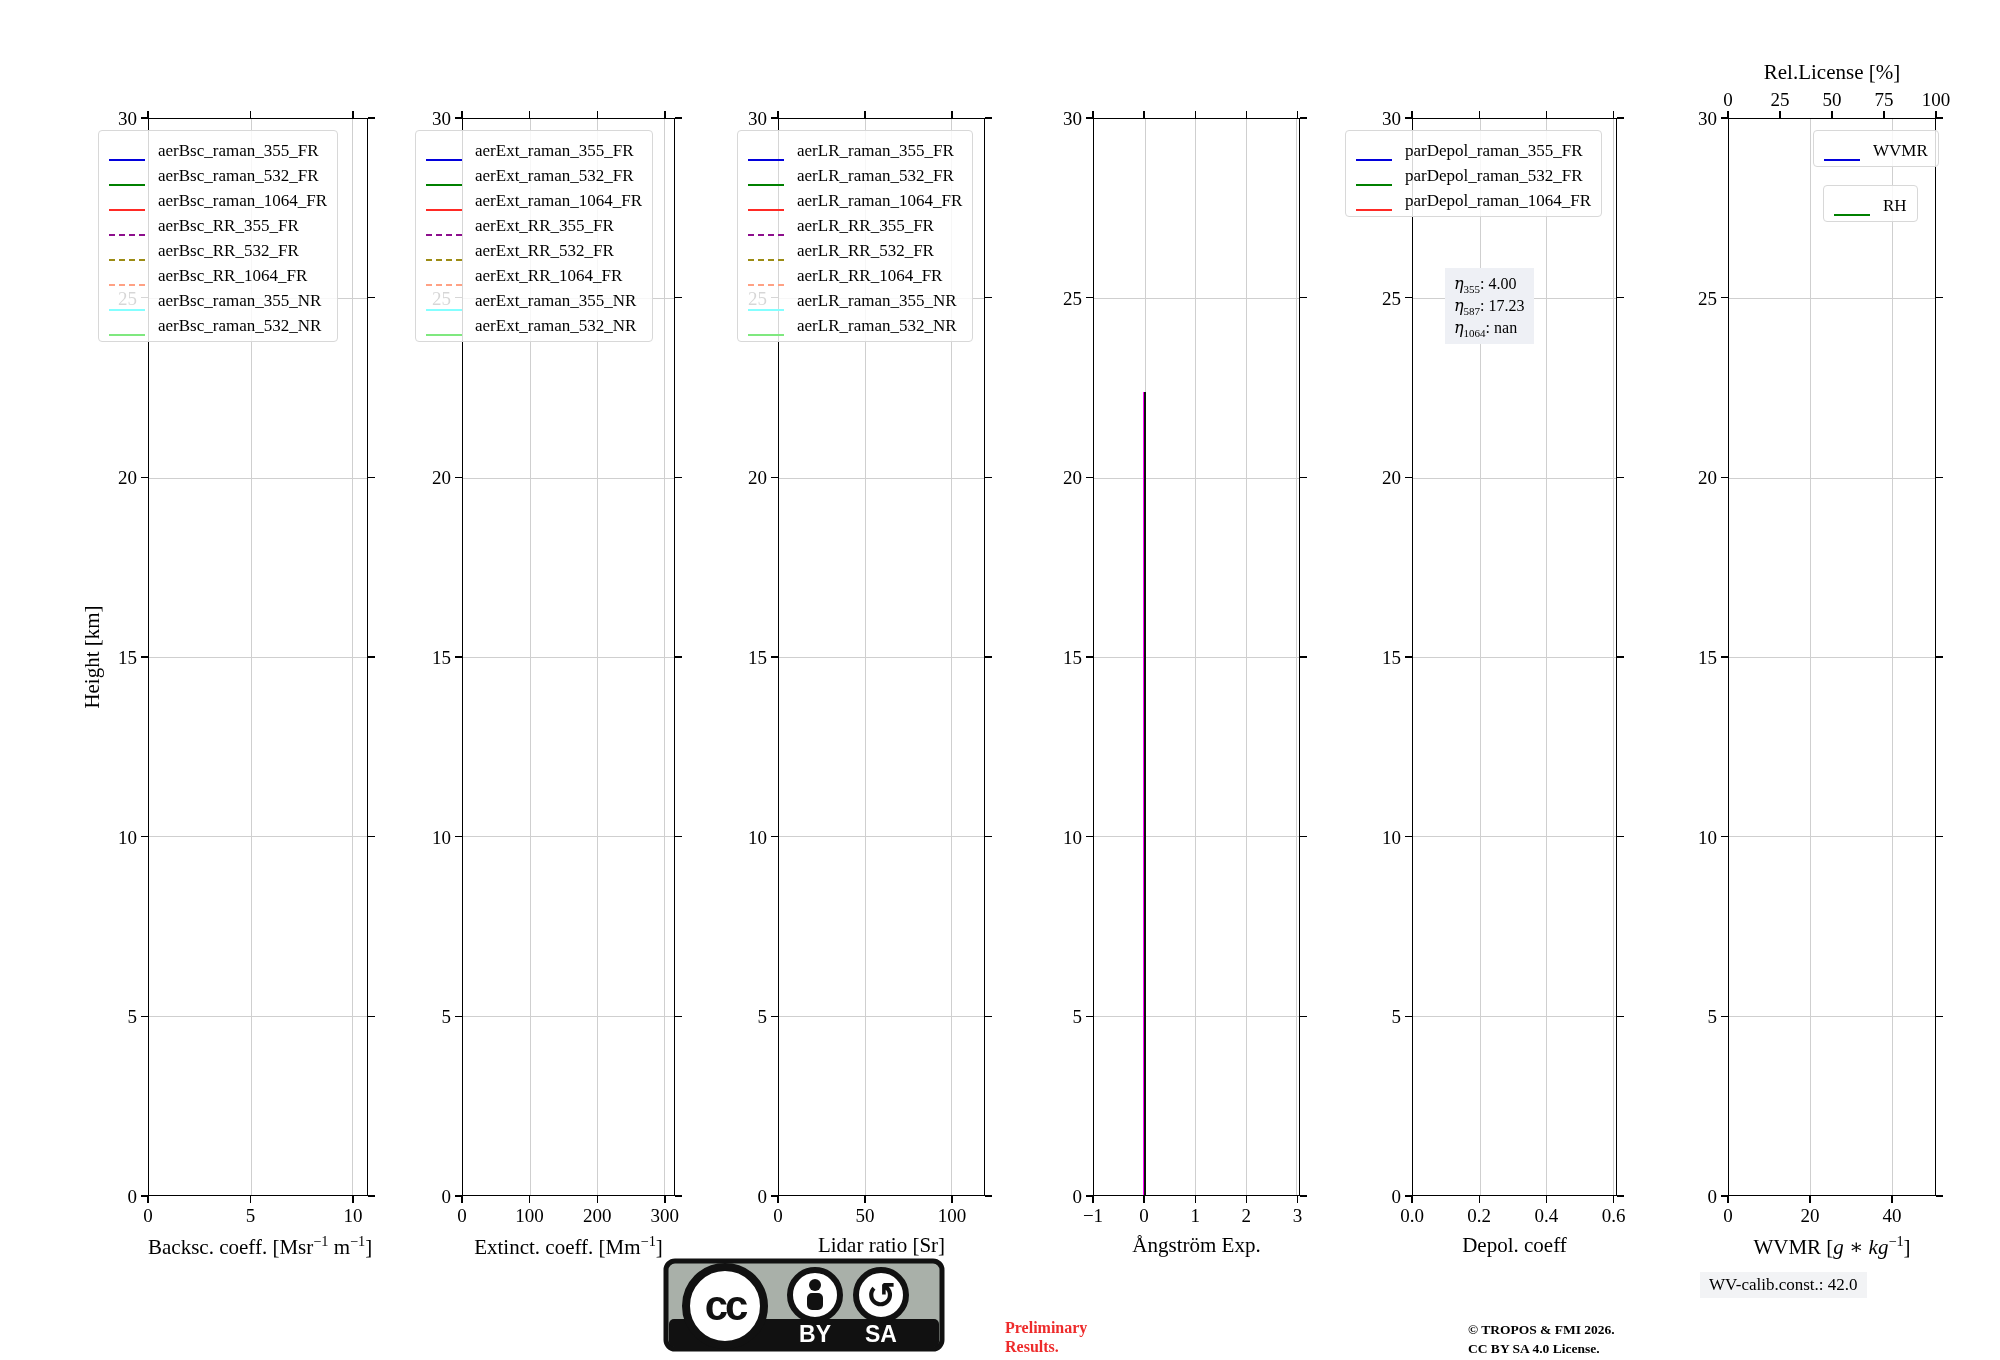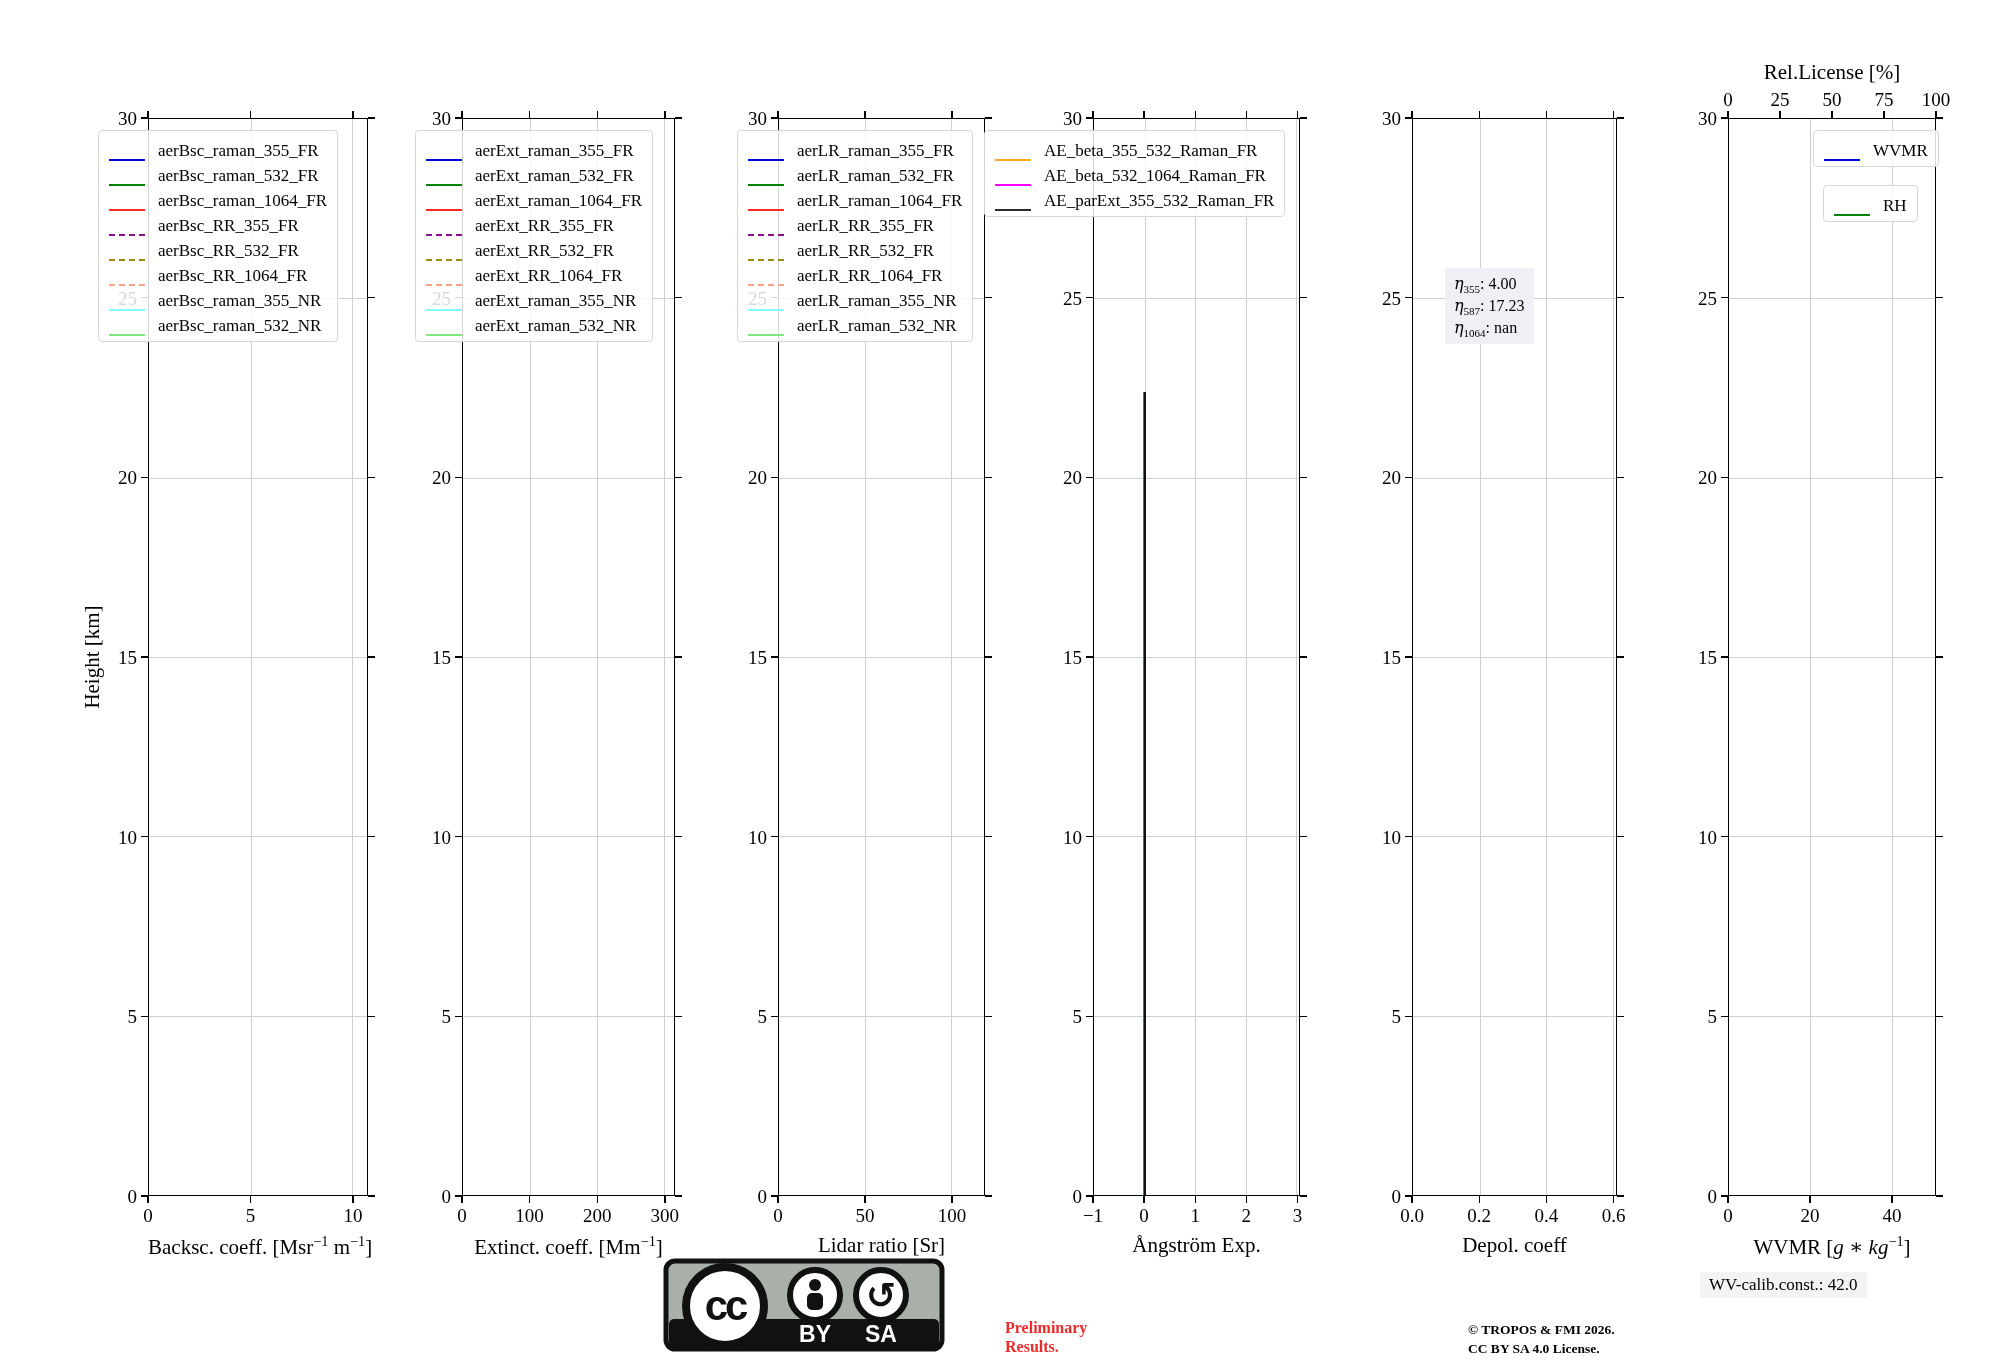--- a/index.html
+++ b/index.html
@@ -345,34 +345,20 @@
       <div class="tick xb" style="left: calc(49.3827% - 0.7px);"></div>
       <div class="tick xt" style="left: calc(49.3827% - 0.7px);"></div>
       <div class="xlab" style="left: 49.3827%;">1</div>
       <div class="tick xb" style="left: calc(74.0741% - 0.7px);"></div>
       <div class="tick xt" style="left: calc(74.0741% - 0.7px);"></div>
       <div class="xlab" style="left: 74.0741%;">2</div>
       <div class="tick xb" style="left: calc(98.7654% - 0.7px);"></div>
       <div class="tick xt" style="left: calc(98.7654% - 0.7px);"></div>
       <div class="xlab" style="left: 98.7654%;">3</div>
       <div class="axislabel"><span>Ångström Exp.</span></div>
-      <div class="legend" style="left: -109px; top: 12px;">
-        <div class="lrow">
-          <div class="lsample" style="border-top: 2.6px solid rgb(255, 170, 29);"></div>
-          <div class="ltext">AE_beta_355_532_Raman_FR</div>
-        </div>
-        <div class="lrow">
-          <div class="lsample" style="border-top: 2.6px solid rgb(255, 0, 255);"></div>
-          <div class="ltext">AE_beta_532_1064_Raman_FR</div>
-        </div>
-        <div class="lrow">
-          <div class="lsample" style="border-top: 2.6px solid rgb(42, 42, 42);"></div>
-          <div class="ltext">AE_parExt_355_532_Raman_FR</div>
-        </div>
-      </div>
     </div>
     <div class="panel" style="left: 1412px; top: 118px; width: 205px; height: 1078px;">
       <div class="plot">
         <div class="hgrid" style="top: 83.3333%;"></div>
         <div class="hgrid" style="top: 66.6667%;"></div>
         <div class="hgrid" style="top: 50%;"></div>
         <div class="hgrid" style="top: 33.3333%;"></div>
         <div class="hgrid" style="top: 16.6667%;"></div>
         <div class="vgrid" style="left: 32.7869%;"></div>
         <div class="vgrid" style="left: 65.5738%;"></div>
@@ -405,20 +391,34 @@
       <div class="tick xb" style="left: calc(32.7869% - 0.7px);"></div>
       <div class="tick xt" style="left: calc(32.7869% - 0.7px);"></div>
       <div class="xlab" style="left: 32.7869%;">0.2</div>
       <div class="tick xb" style="left: calc(65.5738% - 0.7px);"></div>
       <div class="tick xt" style="left: calc(65.5738% - 0.7px);"></div>
       <div class="xlab" style="left: 65.5738%;">0.4</div>
       <div class="tick xb" style="left: calc(98.3607% - 0.7px);"></div>
       <div class="tick xt" style="left: calc(98.3607% - 0.7px);"></div>
       <div class="xlab" style="left: 98.3607%;">0.6</div>
       <div class="axislabel"><span>Depol. coeff</span></div>
+      <div class="legend" style="left: -67px; top: 12px;">
+        <div class="lrow">
+          <div class="lsample" style="border-top: 2.6px solid rgb(1, 0, 220);"></div>
+          <div class="ltext">parDepol_raman_355_FR</div>
+        </div>
+        <div class="lrow">
+          <div class="lsample" style="border-top: 2.6px solid rgb(0, 128, 0);"></div>
+          <div class="ltext">parDepol_raman_532_FR</div>
+        </div>
+        <div class="lrow">
+          <div class="lsample" style="border-top: 2.6px solid rgb(255, 42, 37);"></div>
+          <div class="ltext">parDepol_raman_1064_FR</div>
+        </div>
+      </div>
       <div class="etabox" style="left: 33px; top: 150px;">
         <div><i>η</i><sub>355</sub>: 4.00</div>
         <div><i>η</i><sub>587</sub>: 17.23</div>
         <div><i>η</i><sub>1064</sub>: nan</div>
       </div>
     </div>
     <div class="panel" style="left: 1728px; top: 118px; width: 208px; height: 1078px;">
       <div class="plot">
         <div class="hgrid" style="top: 83.3333%;"></div>
         <div class="hgrid" style="top: 66.6667%;"></div>

